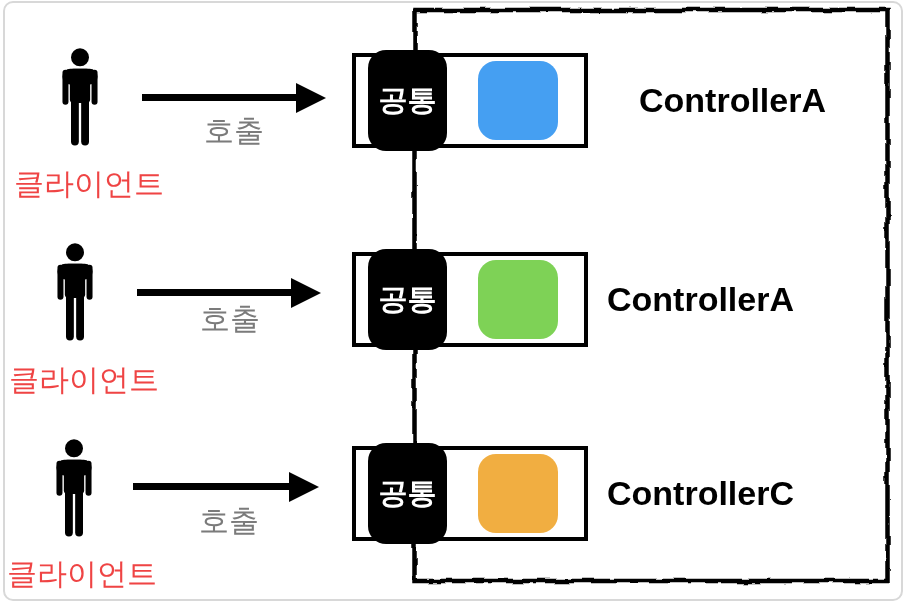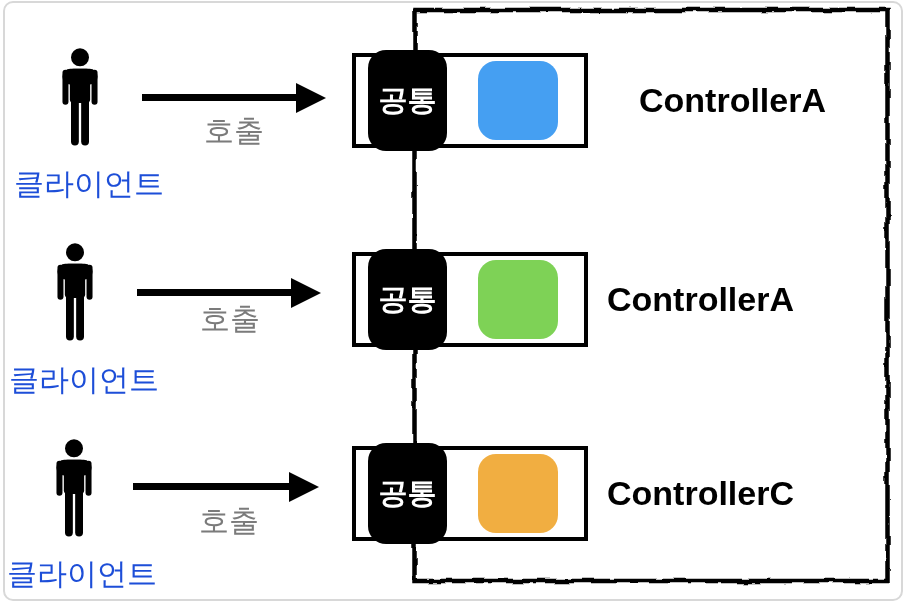--- a/index.html
+++ b/index.html
@@ -9,21 +9,21 @@
     font-family:"Liberation Sans","DejaVu Sans",sans-serif;
   }
   .frame{
     position:absolute;left:3px;top:1px;right:3px;bottom:7px;
     border:2px solid #d8d8d8;border-radius:10px;pointer-events:none;
   }
   .sketch-layer{position:absolute;left:0;top:0;width:906px;height:608px;z-index:0;}
   .person{position:absolute;z-index:2;}
   .person svg{display:block;}
   .client-label{
-    position:absolute;z-index:2;color:#1d4ed8;font-size:30px;line-height:34px;
+    position:absolute;z-index:2;color:#ef4444;font-size:30px;line-height:34px;
     letter-spacing:0px;white-space:nowrap;font-family:Liberation Serif, serif;
   }
   .call-label{
     position:absolute;z-index:2;color:#7b7b7b;font-size:30px;line-height:34px;white-space:nowrap;text-align:center;
   }
   .arrow{position:absolute;height:7px;background:#000;z-index:2;}
   .arrow .head{
     position:absolute;right:-30px;top:-11.5px;width:0;height:0;
     border-left:30px solid #000;border-top:15px solid transparent;border-bottom:15px solid transparent;
   }

